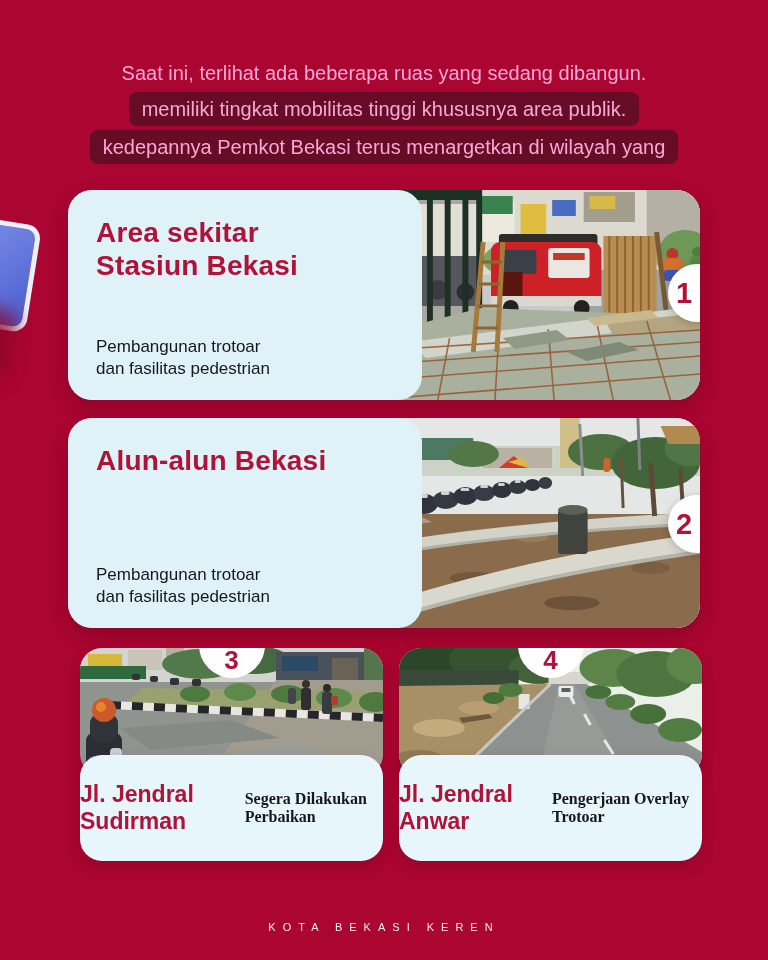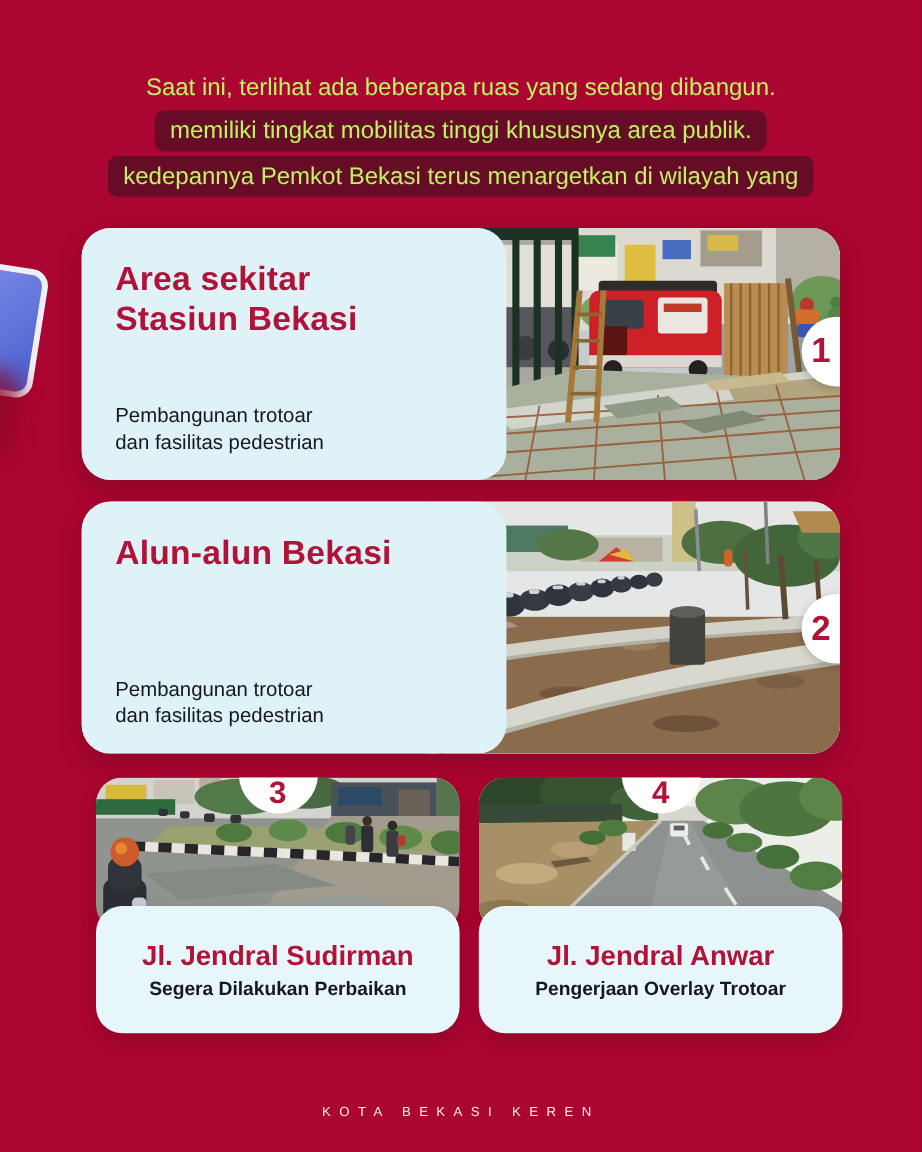--- a/index.html
+++ b/index.html
@@ -13,21 +13,21 @@
     position:absolute;left:-42px;top:220px;width:66px;height:98px;
     background:linear-gradient(135deg,#7d8fe8,#4a5fd0);
     border:5px solid #ecf0fb;border-radius:14px;transform:rotate(9deg);
   }
   .blue-frag-shadow{
     position:absolute;left:-34px;top:308px;width:48px;height:70px;
     background:#8c0627;filter:blur(9px);transform:rotate(9deg);opacity:.75;border-radius:12px;
   }
   
   .intro{position:absolute;top:54px;left:0;width:100%;text-align:center;
-    color:#bef264;font-size:20px;line-height:1.3;font-weight:400;}
+    color:#f9a8d4;font-size:20px;line-height:1.3;font-weight:400;}
   .intro-row{margin:4px 0;}
   .plain{display:inline-block;padding:2px 13px;}
   .hl{display:inline-block;background:#670C27;border-radius:8px;padding:4px 13px;}
   
   .card-wide{position:absolute;left:68px;width:632px;height:210px;border-radius:24px;
     background:#DEF2F8;overflow:hidden;box-shadow:0 8px 18px rgba(60,0,15,.25);}
   #card1{top:190px}
   #card2{top:418px}
   .photo-side{position:absolute;top:0;right:0;width:345px;height:100%;}
   .photo-side svg{width:100%;height:100%;display:block;}
@@ -48,24 +48,24 @@
   #card3{left:80px}
   #card4{left:399px}
   .photo-top{position:absolute;top:0;left:0;width:100%;height:128px;border-radius:22px;
     overflow:hidden;box-shadow:0 6px 14px rgba(60,0,15,.2);}
   .photo-top svg{width:100%;height:100%;display:block;}
   .badge-top{position:absolute;top:-36px;left:50%;transform:translateX(-50%);
     width:66px;height:66px;background:#fff;border-radius:50%;display:flex;
     align-items:flex-end;justify-content:center;padding-bottom:2px;box-sizing:border-box;
     color:#B01238;font-weight:800;font-size:26px;}
   .panel-bottom{position:absolute;left:0;right:0;bottom:0;height:106px;background:#E6F6FA;
-    border-radius:22px;display:flex;flex-direction:column;align-items:center;
+    border-radius:22px;display:flex;flex-direction:row;align-items:center;
     justify-content:center;gap:6px;box-shadow:0 6px 14px rgba(60,0,15,.2);}
   .panel-title{color:#B01238;font-weight:800;font-size:23px;}
-  .panel-sub{color:#17171C;font-weight:700;font-size:16px;}
+  .panel-sub{color:#17171C;font-weight:700;font-size:16px;font-family:Liberation Serif, serif;}
   
   .footer{position:absolute;left:0;bottom:27px;width:100%;text-align:center;
     color:#F8EDEF;font-size:11px;font-weight:500;letter-spacing:7px;}
 </style>
 </head>
 <body>
 
 <div class="page">
 
   <div class="blue-frag"></div>

